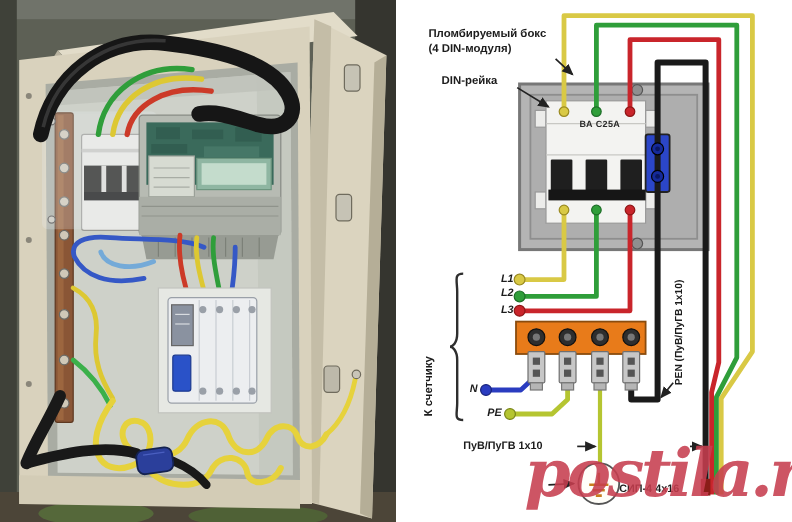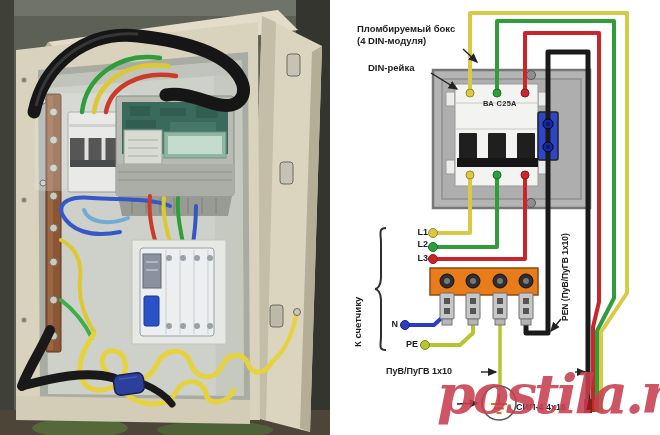--- a/index.html
+++ b/index.html
@@ -5,21 +5,21 @@
   html,body{margin:0;padding:0;background:#fff;}
   #stage{position:relative;width:660px;height:435px;overflow:hidden;background:#86efac;
          font-family:"Liberation Sans",sans-serif;}
   #photo-pane{position:absolute;left:0;top:0;width:330px;height:435px;}
   #diagram-pane{position:absolute;left:330px;top:0;width:330px;height:435px;background:#fff;}
   #diagram-pane svg{position:absolute;left:0;top:0;}
   .lbl{position:absolute;font-weight:bold;color:#1c1c1c;font-size:9.5px;line-height:11.5px;white-space:nowrap;}
   .lbl-small{font-size:9px;}
   .vlbl{writing-mode:vertical-rl;transform:rotate(180deg);}
   #lbl-va{font-size:7.5px;letter-spacing:.3px;color:#2a2a2a;}
-  .ralign{text-align:right;}
+  .ralign{text-align:right;font-style:italic;}
   #watermark{position:absolute;left:437px;top:361px;z-index:20;
     font-family:"DejaVu Serif",serif;font-style:italic;font-weight:bold;
     font-size:55px;letter-spacing:-3px;color:var(--c-watermark,rgba(198,62,78,.88));
     pointer-events:none;}
 </style>
 </head>
 <body>
 
 <div id="stage">
 

